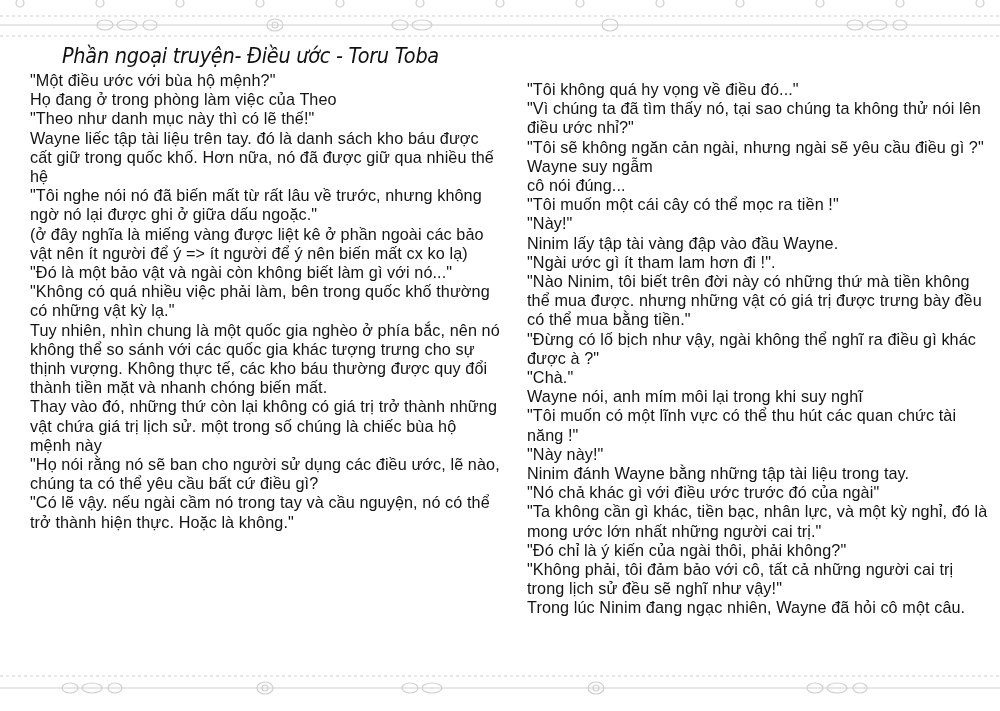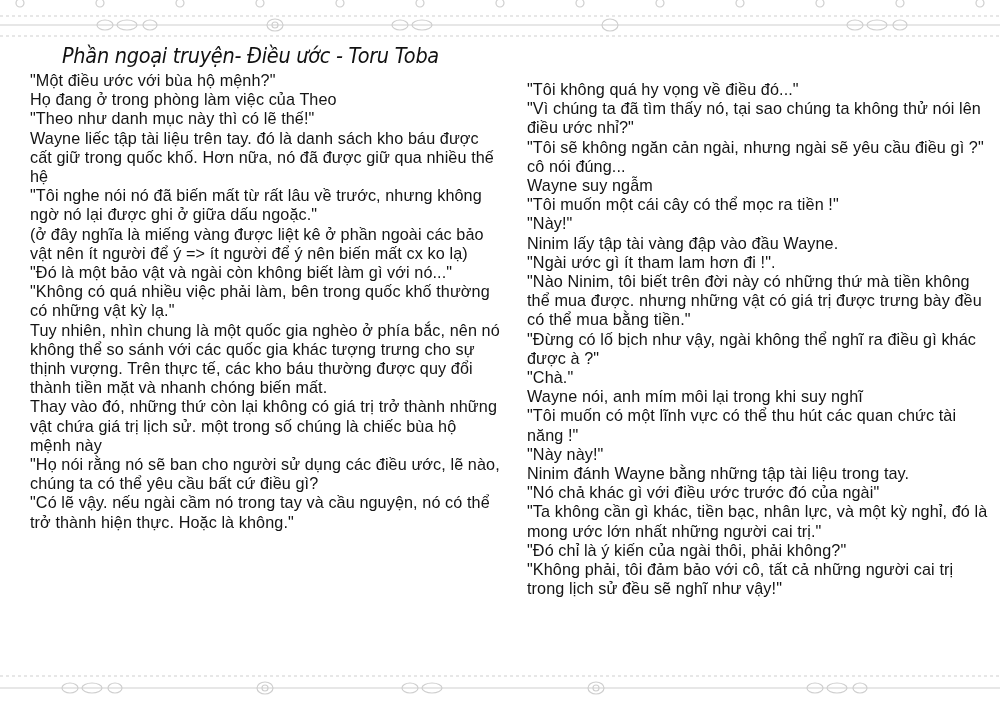--- a/index.html
+++ b/index.html
@@ -66,47 +66,48 @@
 
 <div class="col left">
   <p>"Một điều ước với bùa hộ mệnh?"</p>
   <p>Họ đang ở trong phòng làm việc của Theo</p>
   <p>"Theo như danh mục này thì có lẽ thế!"</p>
   <p>Wayne liếc tập tài liệu trên tay. đó là danh sách kho báu được cất giữ trong quốc khố. Hơn nữa, nó đã được giữ qua nhiều thế hệ</p>
   <p>"Tôi nghe nói nó đã biến mất từ rất lâu về trước, nhưng không ngờ nó lại được ghi ở giữa dấu ngoặc."</p>
   <p>(ở đây nghĩa là miếng vàng được liệt kê ở phần ngoài các bảo vật nên ít người để ý =&gt; ít người để ý nên biến mất cx ko lạ)</p>
   <p>"Đó là một bảo vật và ngài còn không biết làm gì với nó..."</p>
   <p>"Không có quá nhiều việc phải làm, bên trong quốc khố thường có những vật kỳ lạ."</p>
-  <p> Tuy nhiên, nhìn chung là một quốc gia nghèo ở phía bắc, nên nó không thể so sánh với các quốc gia khác tượng trưng cho sự thịnh vượng. Trên thực tế, các kho báu thường được quy đổi thành tiền mặt và nhanh chóng biến mất.</p>
+  <p> Tuy nhiên, nhìn chung là một quốc gia nghèo ở phía bắc, nên nó không thể so sánh với các quốc gia khác tượng trưng cho sự thịnh vượng. Không thực tế, các kho báu thường được quy đổi thành tiền mặt và nhanh chóng biến mất.</p>
   <p>Thay vào đó, những thứ còn lại không có giá trị trở thành những vật chứa giá trị lịch sử. một trong số chúng là chiếc bùa hộ mệnh này</p>
   <p>"Họ nói rằng nó sẽ ban cho người sử dụng các điều ước, lẽ nào, chúng ta có thể yêu cầu bất cứ điều gì?</p>
   <p>"Có lẽ vậy. nếu ngài cầm nó trong tay và cầu nguyện, nó có thể trở thành hiện thực. Hoặc là không."</p>
 </div>
 
 <div class="col right">
   <p>"Tôi không quá hy vọng về điều đó..."</p>
   <p>"Vì chúng ta đã tìm thấy nó, tại sao chúng ta không thử nói lên điều ước nhỉ?"</p>
   <p>"Tôi sẽ không ngăn cản ngài, nhưng ngài sẽ yêu cầu điều gì ?"</p>
+  <p>Wayne suy ngẫm</p>
   <p>cô nói đúng...</p>
-  <p>Wayne suy ngẫm</p>
   <p>"Tôi muốn một cái cây có thể mọc ra tiền !"</p>
   <p>"Này!"</p>
   <p>Ninim lấy tập tài vàng đập vào đầu Wayne.</p>
   <p>"Ngài ước gì ít tham lam hơn đi !".</p>
   <p>"Nào Ninim, tôi biết trên đời này có những thứ mà tiền không thể mua được. nhưng những vật có giá trị được trưng bày đều có thể mua bằng tiền."</p>
   <p>"Đừng có lố bịch như vậy, ngài không thể nghĩ ra điều gì khác được à ?"</p>
   <p>"Chà."</p>
   <p>Wayne nói, anh mím môi lại trong khi suy nghĩ</p>
   <p>"Tôi muốn có một lĩnh vực có thể thu hút các quan chức tài năng !"</p>
   <p>"Này này!"</p>
   <p>Ninim đánh Wayne bằng những tập tài liệu trong tay.</p>
   <p>"Nó chả khác gì với điều ước trước đó của ngài"</p>
   <p>"Ta không cần gì khác, tiền bạc, nhân lực, và một kỳ nghỉ, đó là mong ước lớn nhất những người cai trị."</p>
   <p>"Đó chỉ là ý kiến của ngài thôi, phải không?"</p>
   <p>"Không phải, tôi đảm bảo với cô, tất cả những người cai trị trong lịch sử đều sẽ nghĩ như vậy!"</p>
+  <p>Trong lúc Ninim đang ngạc nhiên, Wayne đã hỏi cô một câu.</p>
 </div>
 
 <div class="border bottom">
   <svg width="1000" height="40" viewBox="0 0 1000 40">
     <g stroke="#cfcfcf" fill="none" stroke-width="1.2">
       <line x1="0" y1="4" x2="1000" y2="4" stroke-dasharray="3 3"></line>
       <line x1="0" y1="16" x2="1000" y2="16"></line>
       <ellipse cx="70" cy="16" rx="8" ry="5"></ellipse>
         <ellipse cx="92" cy="16" rx="10" ry="5"></ellipse>
         <ellipse cx="115" cy="16" rx="7" ry="5"></ellipse>

